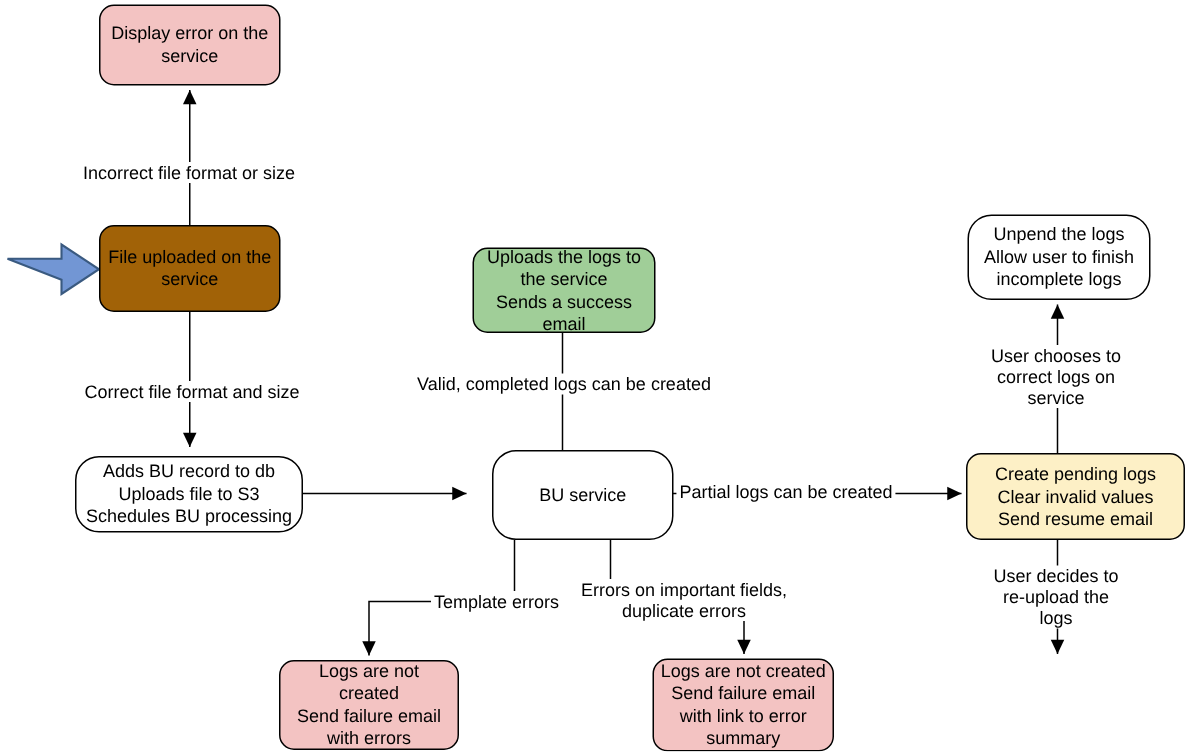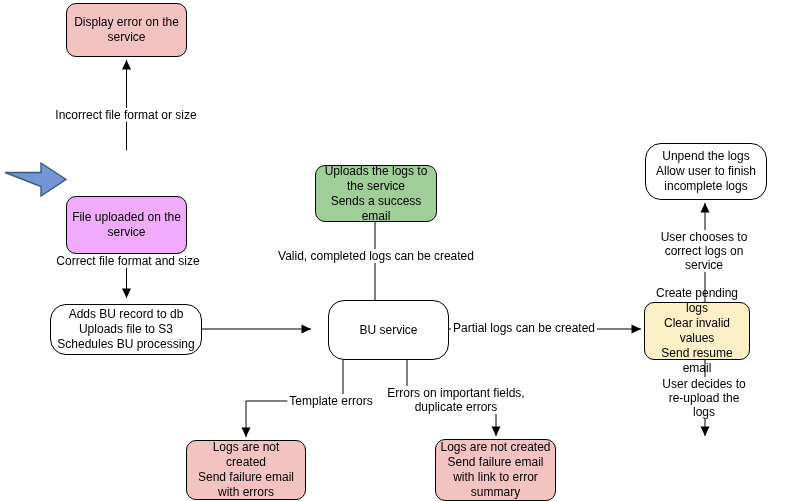--- a/index.html
+++ b/index.html
@@ -21,21 +21,21 @@
     border-radius: 10px;
     display: flex;
     align-items: center;
     justify-content: center;
     text-align: center;
     white-space: pre-line;
     line-height: 15px;
     padding: 0 4px;
   }
   .fill-pink   { background:#F3C3C2; }
-  .fill-blue   { background:#f0abfc;margin-top:46px; }
+  .fill-blue   { background:#a16207; }
   .fill-green  { background:#A0CE98;margin-top:17px; }
   .fill-yellow { background:#FDF0C6; }
   .fill-white  { background:#ffffff;border-radius:16px; }
   .elabel {
     position: absolute;
     transform: translate(-50%, -50%);
     background: #ffffff;
     white-space: pre-line;
     text-align: center;
     line-height: 14px;
@@ -84,21 +84,21 @@
 Uploads file to S3
 Schedules BU processing</div>
   <div class="node fill-white" style="left:328px; top:300px; width:121px; height:60px">BU service</div>
   <div class="node fill-green" style="left:315px; top:148px; width:122px; height:57px">Uploads the logs to
 the service
 Sends a success
 email</div>
   <div class="node fill-white" style="left:645px; top:143px; width:122px; height:57px">Unpend the logs
 Allow user to finish
 incomplete logs</div>
-  <div class="node fill-yellow" style="left:644px; top:302px; width:106px; height:58px">Create pending logs
+  <div class="node fill-yellow" style="left:644px; top:302px; width:146px; height:58px">Create pending logs
 Clear invalid values
 Send resume email</div>
   <div class="node fill-pink" style="left:186px; top:440px; width:120px; height:60px">Logs are not created
 Send failure email
 with errors</div>
   <div class="node fill-pink" style="left:435px; top:439px; width:121px; height:62px">Logs are not created
 Send failure email
 with link to error
 summary</div>
 

